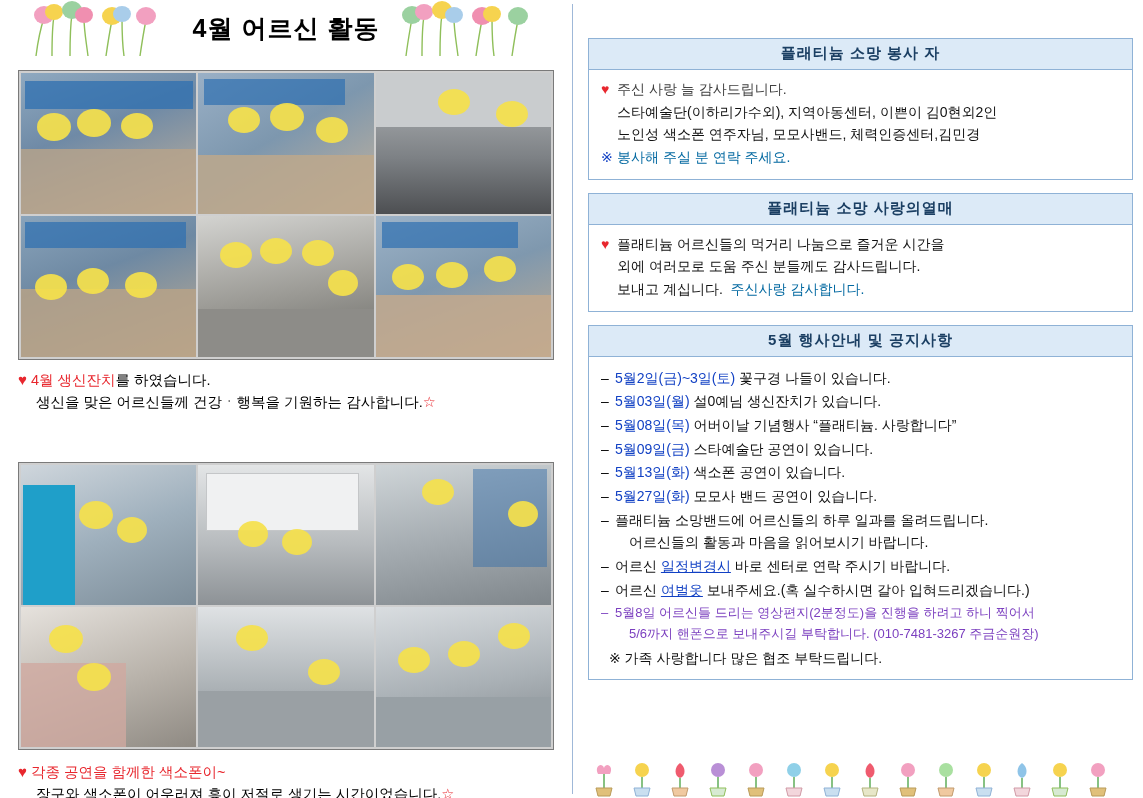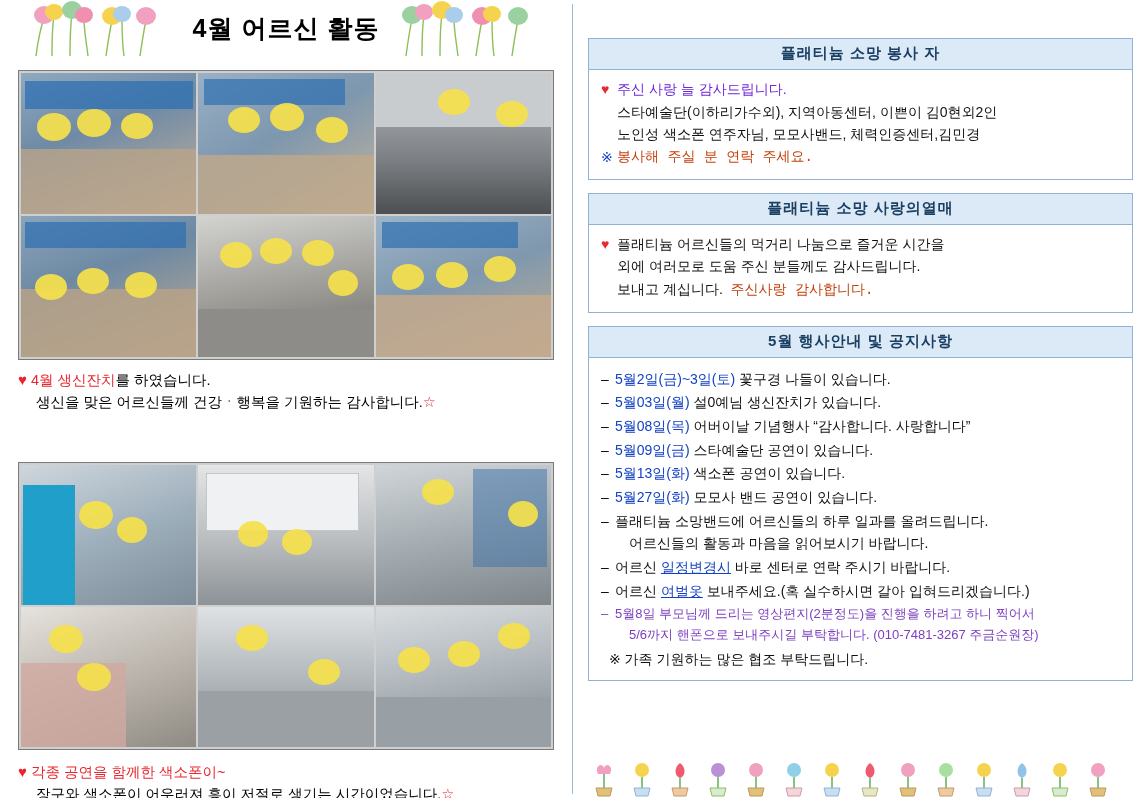--- a/index.html
+++ b/index.html
@@ -59,22 +59,22 @@
   }
   .panel-head{
     background:#dceaf7;border-bottom:1px solid #8fb2d6;
     text-align:center;font-size:15px;font-weight:bold;color:#1b3f63;
     padding:5px 0 6px 0;letter-spacing:1px;
   }
   .panel-body{padding:8px 12px 10px 12px;font-size:14px;color:#111;line-height:1.62;}
 
   .row{display:flex;align-items:flex-start;}
   .bullet{width:16px;flex:0 0 16px;color:#e8272e;font-size:14px;line-height:1.6;}
-  .mark-red{color:#6d28d9;}
-  .mark-blue{color:#c2410c;font-family:Liberation Mono, monospace;}
+  .mark-red{color:#404040;}
+  .mark-blue{color:#0369a1;}
   .indent{margin-left:16px;display:block;}
 
   .dashrow{display:flex;align-items:flex-start;margin-bottom:1px;}
   .dash{width:14px;flex:0 0 14px;color:#111;}
   .dtext{flex:1;}
   .d-date{color:#1241c4;}
   .d-purple{color:#7b3fbf;font-size:13px;}
   .underline{text-decoration:underline;color:#1241c4;}
   .sub{display:block;margin-left:14px;}
   .note{display:block;margin-left:8px;margin-top:2px;}
@@ -265,21 +265,21 @@
         </div>
 
         <div class="dashrow">
           <span class="dash">–</span>
           <span class="dtext"><span class="d-date">5월03일(월)</span><span> 설0예님 생신잔치가 있습니다.</span></span>
         </div>
 
         <div class="dashrow">
           <span class="dash">–</span>
           <span class="dtext">
-            <span class="d-date">5월08일(목)</span><span> 어버이날 기념행사  “감사합니다. 사랑합니다”</span>
+            <span class="d-date">5월08일(목)</span><span> 어버이날 기념행사  “플래티늄. 사랑합니다”</span>
           </span>
         </div>
 
         <div class="dashrow">
           <span class="dash">–</span>
           <span class="dtext"><span class="d-date">5월09일(금)</span><span> 스타예술단 공연이 있습니다.</span></span>
         </div>
 
         <div class="dashrow">
           <span class="dash">–</span>
@@ -305,26 +305,26 @@
         </div>
 
         <div class="dashrow">
           <span class="dash">–</span>
           <span class="dtext">어르신 <span class="underline">여벌옷</span> 보내주세요.(혹 실수하시면 갈아 입혀드리겠습니다.)</span>
         </div>
 
         <div class="dashrow">
           <span class="dash d-purple">–</span>
           <span class="dtext d-purple">
-            <span>5월8일 부모님께 드리는 영상편지(2분정도)을 진행을 하려고 하니 찍어서</span>
+            <span>5월8일 어르신들 드리는 영상편지(2분정도)을 진행을 하려고 하니 찍어서</span>
             <span class="sub">5/6까지 핸폰으로 보내주시길 부탁합니다. (010-7481-3267 주금순원장)</span>
           </span>
         </div>
 
-        <span class="note">※ 가족 기원하는 많은 협조 부탁드립니다.</span>
+        <span class="note">※ 가족 사랑합니다 많은 협조 부탁드립니다.</span>
       </div>
     </div>
   </div>
 
   <svg class="footer-flowers" viewBox="0 0 538 38">
     <g>
 
       <g transform="translate(0,0)">
         <path d="M6 14 C2 6 10 2 12 8 C14 2 22 6 18 14 Z" fill="#f2a0c0"></path>
         <path d="M12 14 L12 28" stroke="#5fae5a" stroke-width="1.5" fill="none"></path>

